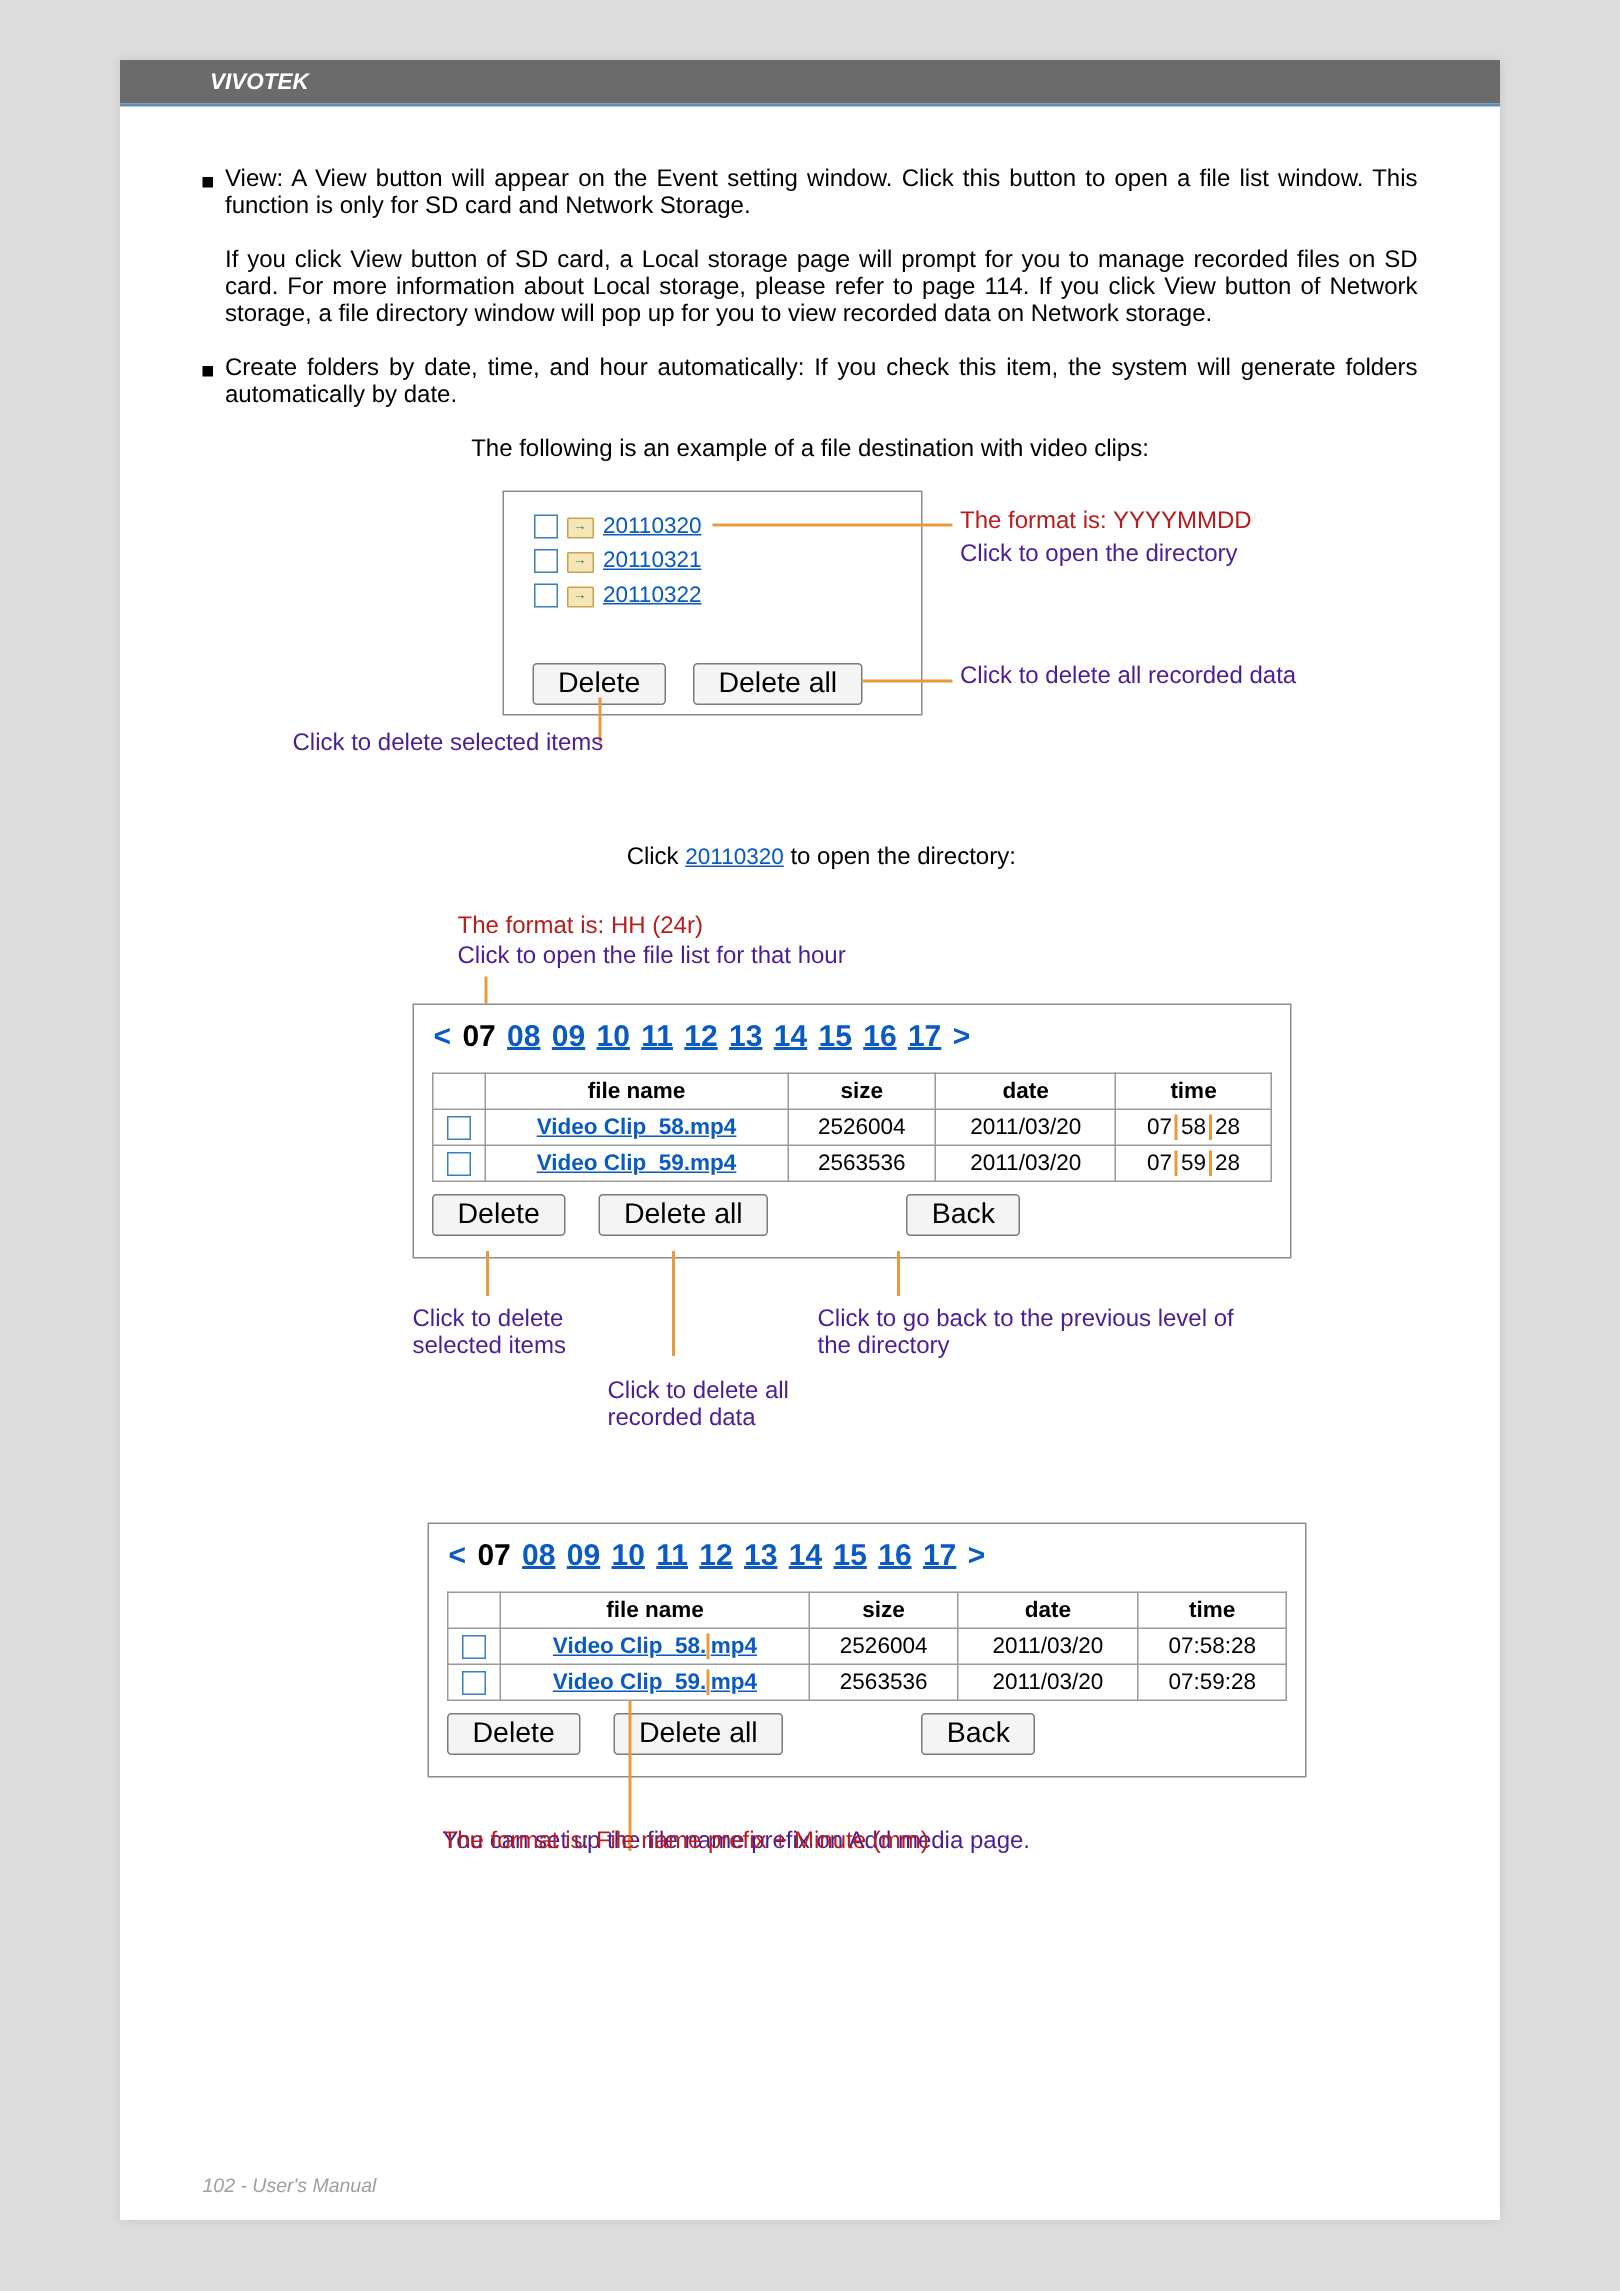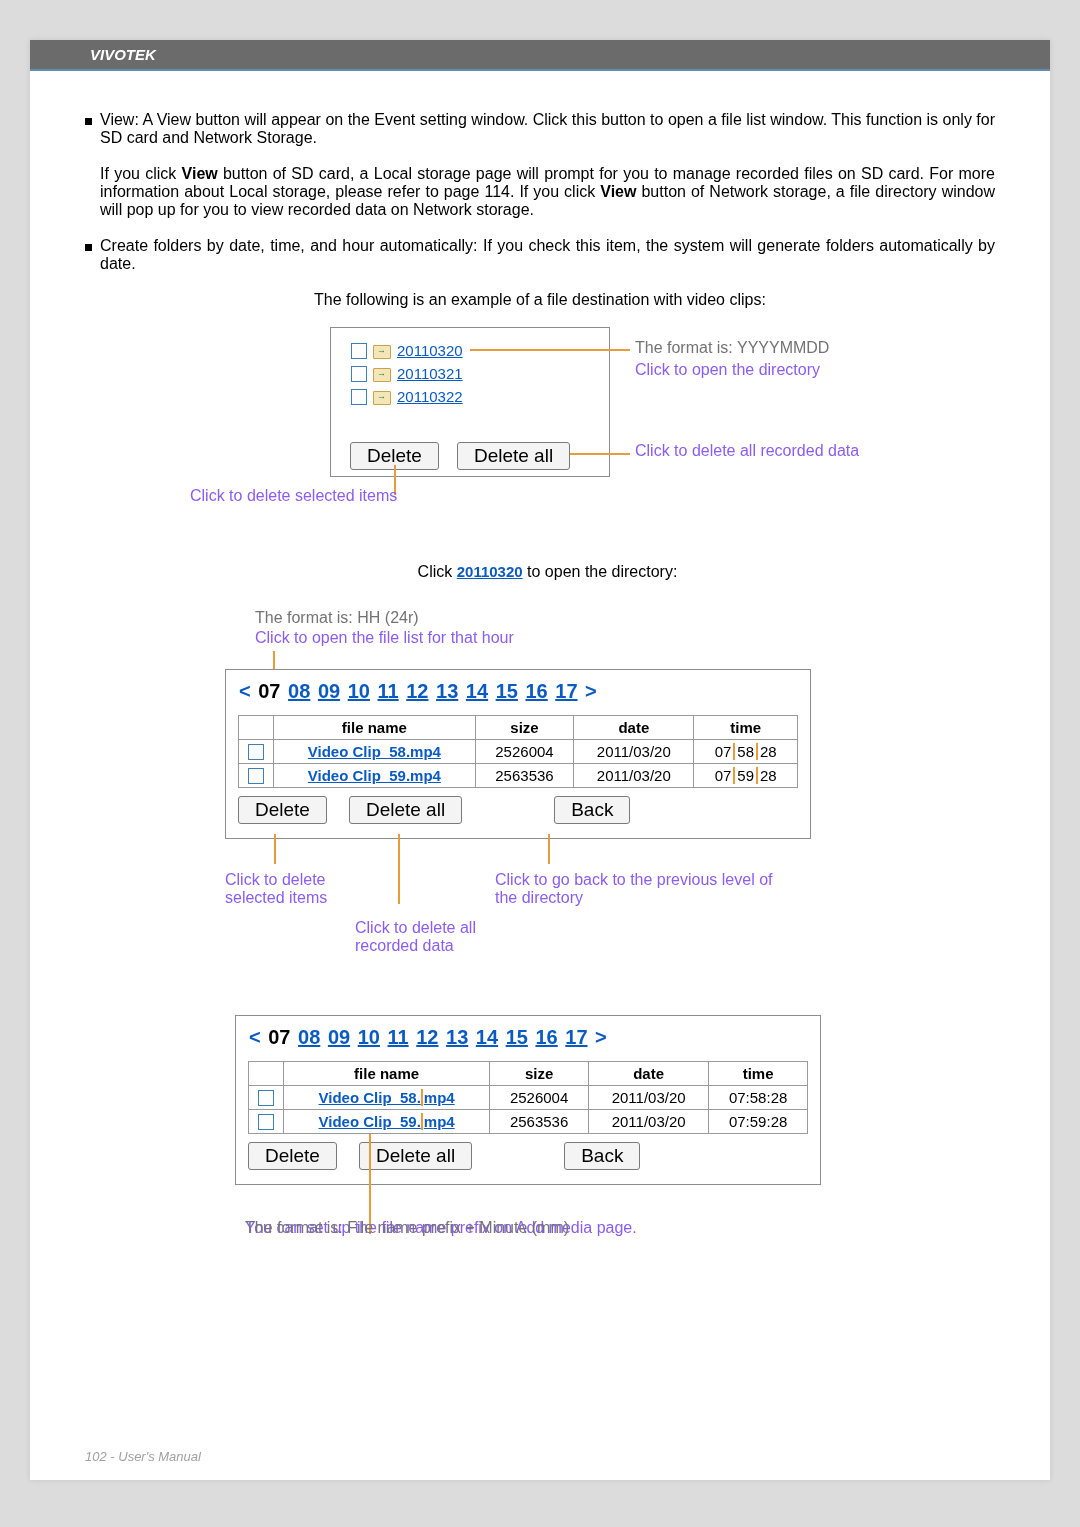--- a/index.html
+++ b/index.html
@@ -4,21 +4,21 @@
 <style>
   body {
     margin: 0;
     padding: 0;
     background: #dcdcdc;
     font-family: Arial, Helvetica, sans-serif;
     font-size: 16px;
     color: #000;
   }
   .page {
-    width: 1020px;
+    width: 920px;
     margin: 40px auto;
     background: #fff;
     min-height: 1440px;
     position: relative;
     box-shadow: 0 0 6px rgba(0,0,0,0.1);
   }
   .header-bar {
     background: #6b6b6b;
     color: #fff;
     font-style: italic;
@@ -47,21 +47,21 @@
     flex: none;
   }
   .bullet .txt {
     text-align: justify;
   }
   .indent {
     margin-left: 15px;
     text-align: justify;
     margin-bottom: 18px;
   }
-  .bold { font-weight: bold; }
+  .bold { font-weight: normal; }
   .plain-p { margin: 0 0 18px 0; text-align: center; }
   
   .diagram1 {
     position: relative;
     width: 820px;
     height: 200px;
     margin: 0 auto 0 auto;
   }
   .folderbox {
     position: absolute;
@@ -126,24 +126,24 @@
   }
   .btn {
     border: 1px solid #7a7a7a;
     padding: 2px 16px;
     font-size: 19px;
     background: #f4f4f4;
     border-radius: 3px;
   }
   .callout {
     position: absolute;
-    color: #8b5cf6;
+    color: #4c1d95;
     font-size: 16px;
   }
-  .callout.green { color: #737373; }
+  .callout.green { color: #b91c1c; }
   
   .hline {
     position: absolute;
     height: 2px;
     background: #e89b3a;
   }
   .vline {
     position: absolute;
     width: 2px;
     background: #e89b3a;

